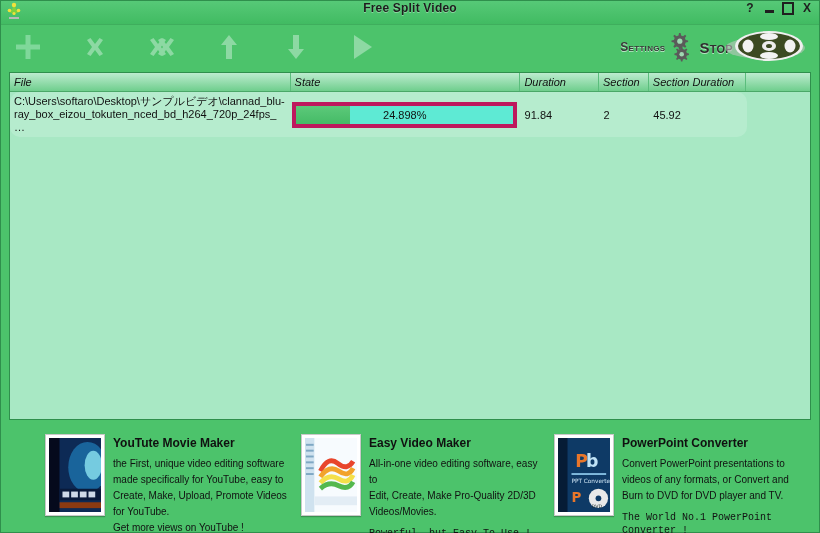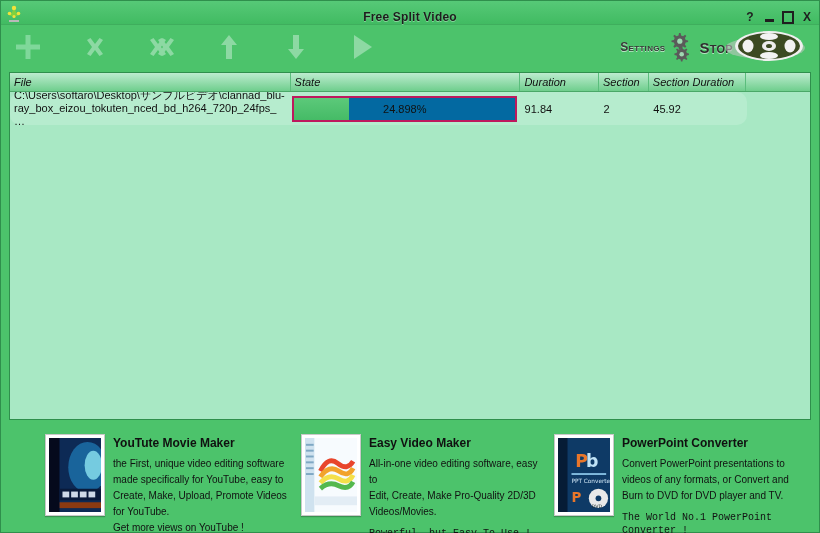--- a/index.html
+++ b/index.html
@@ -16,21 +16,21 @@
     position: absolute; inset: 0;
     background: #4cc36b;
     border: 1px solid #2f8f4c;
     display: flex; flex-direction: column;
   }
 
   
   .titlebar {
     height: 24px; flex: 0 0 24px;
     background: linear-gradient(180deg, #56c977 0%, #41bb62 100%);
-    display: flex; align-items: flex-end;
+    display: flex; align-items: flex-start;
     position: relative;
     border-bottom: 1px solid #3fae5d;
   }
   .app-icon {
     width: 20px; height: 20px; margin-left: 3px;
     position: relative; flex: 0 0 20px;
   }
   .title-text {
     position: absolute; left: 0; right: 0; text-align: center;
     font-size: 12px; font-weight: bold; color: #1d1d1d;
@@ -112,21 +112,21 @@
     border-left: 1px solid #5bbd7c;
     overflow: hidden; white-space: nowrap;
     position: relative;
     font-style: italic;
   }
   .hcell:first-child { border-left: none; }
 
   .rowsarea { flex: 1 1 auto; position: relative; }
   .row {
     position: absolute; left: 0; top: 0;
-    width: 737px; height: 33px;
+    width: 737px; height: 45px;
     background: #b6ecce;
     display: flex; align-items: stretch; border-radius: 10px;
   }
   .cell {
     font-size: 11px; color: #111;
     display: flex; align-items: center;
     padding-left: 4px;
     overflow: hidden;
   }
   .cell.filecell {
@@ -138,22 +138,22 @@
     display: block;
     word-break: break-all;
   }
   .progwrap {
     display: flex; align-items: center;
     padding: 0 2px;
   }
   .progbar {
     position: relative;
     width: 225px; height: 26px;
-    background: #0369a1;
-    border: 2px solid #be185d;
+    background: #5eead4;
+    border: 4px solid #be185d;
     overflow: hidden;
   }
   .progfill {
     position: absolute; left: 0; top: 0; bottom: 0;
     background: linear-gradient(180deg, #5cc97a 0%, #45bb66 100%);
   }
   .progtxt {
     position: absolute; inset: 0;
     display: flex; align-items: center; justify-content: center;
     font-size: 11px; color: #111;

